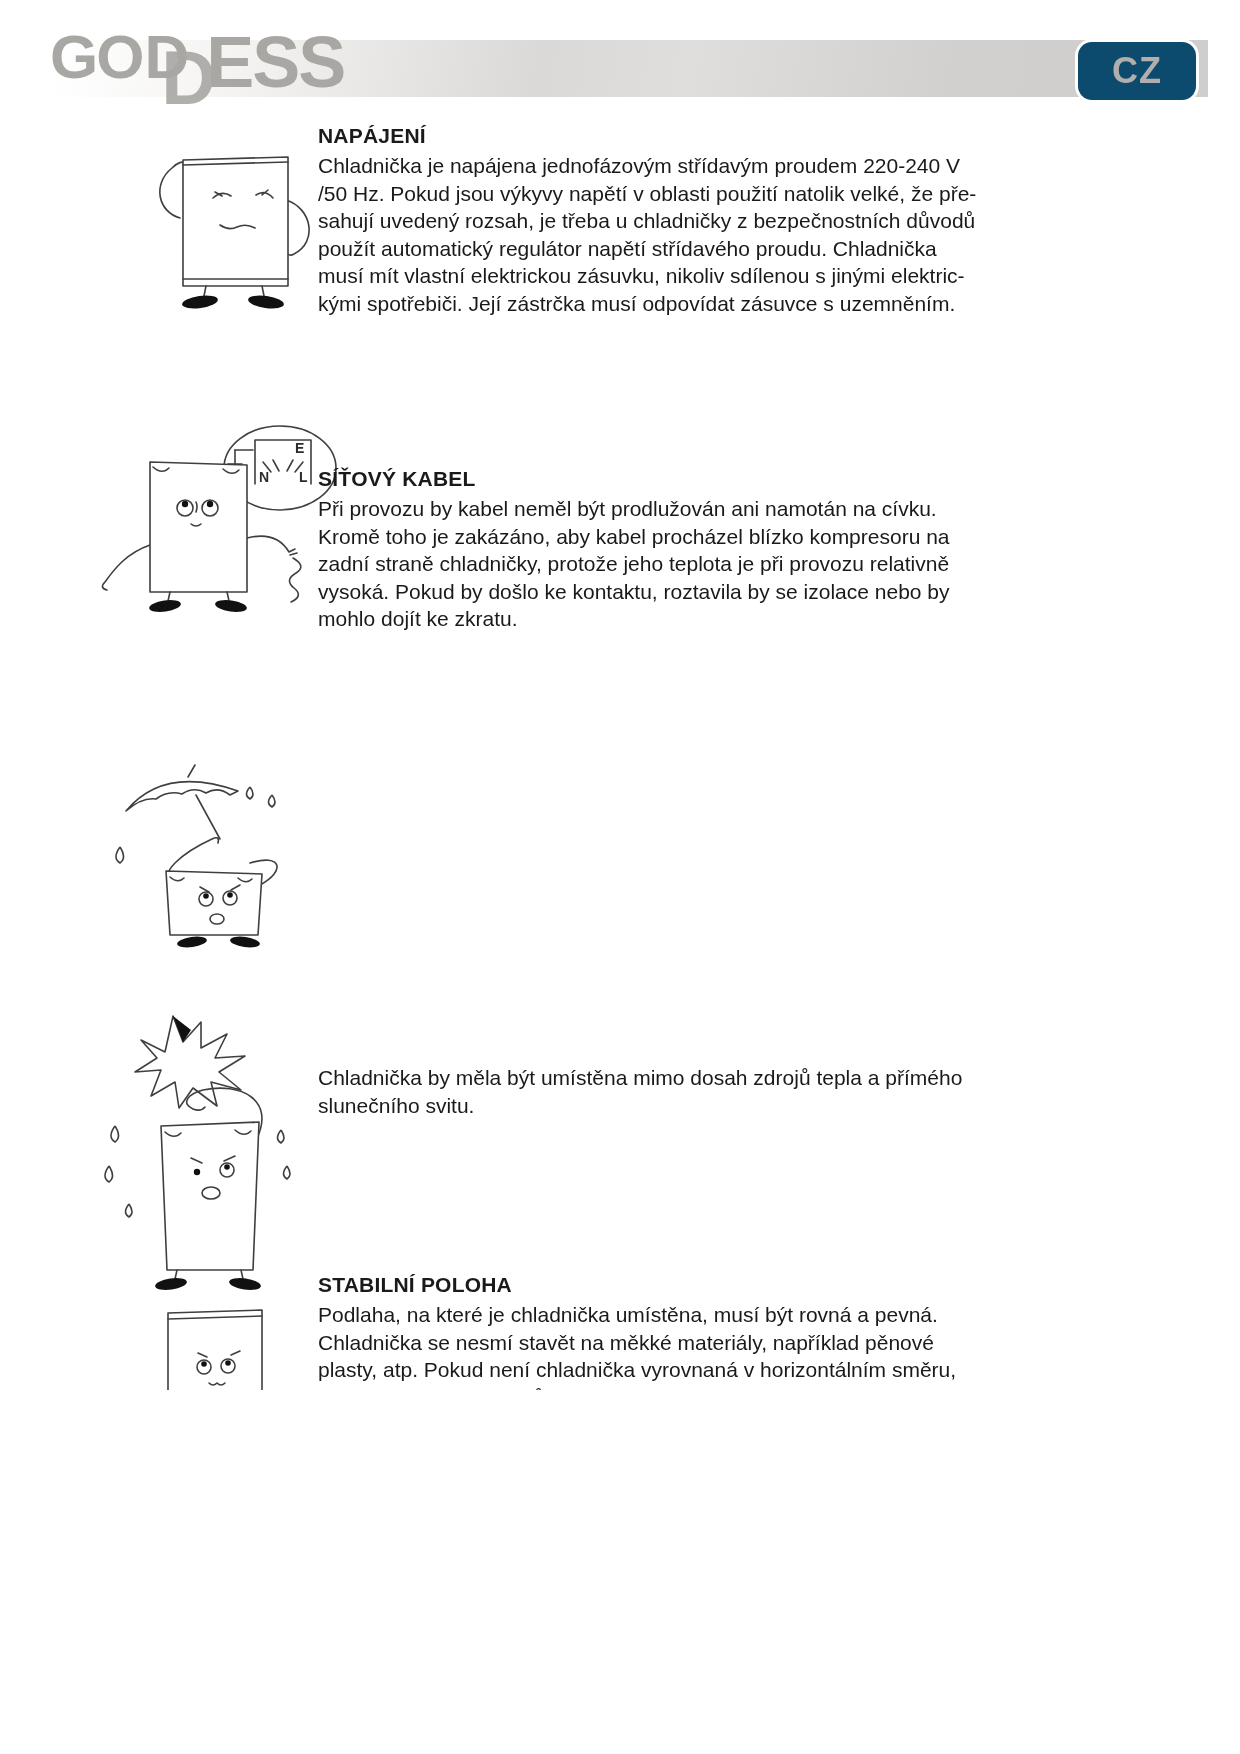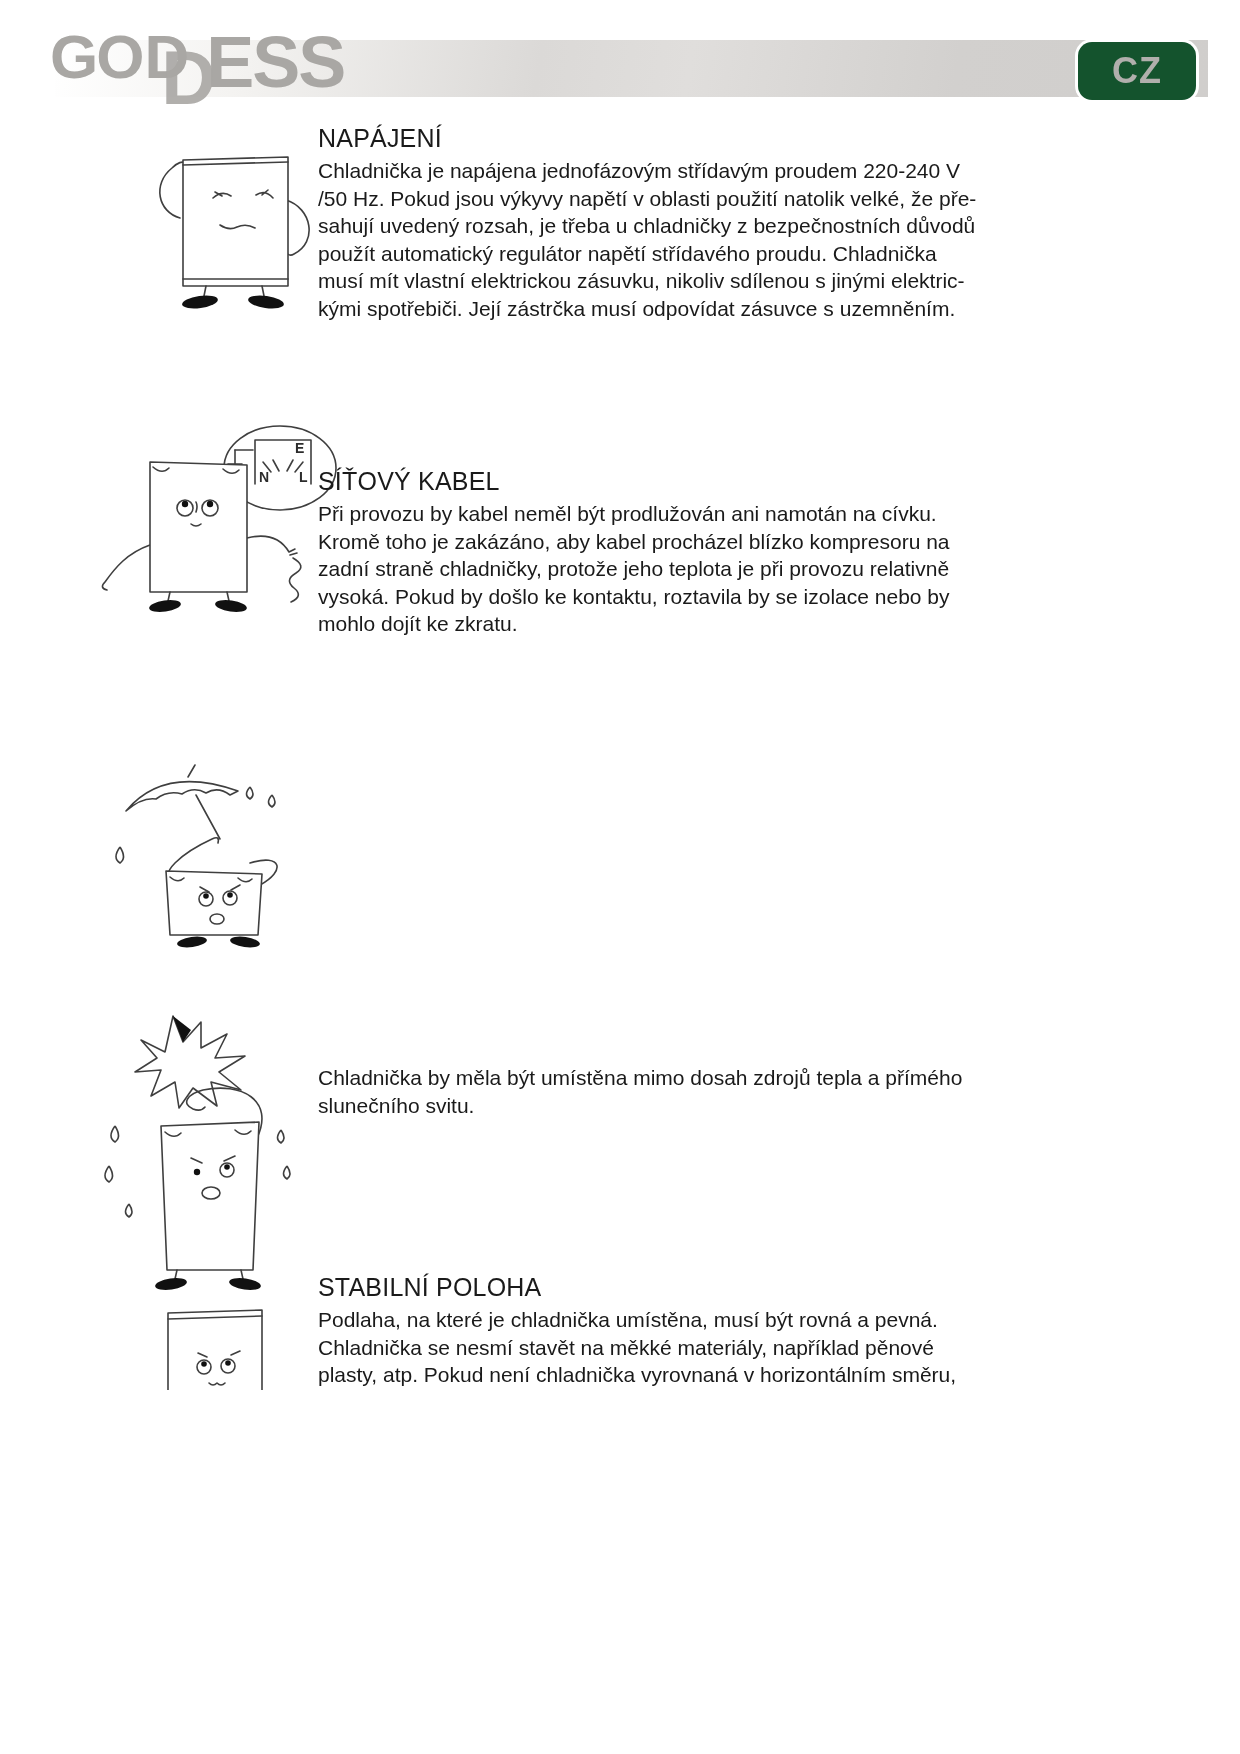--- a/index.html
+++ b/index.html
@@ -23,32 +23,32 @@
     color:#a9a7a4;font-weight:bold;line-height:1;
     letter-spacing:-2px;user-select:none;
   }
   .brand .b-go{font-size:62px;}
   .brand .b-d1{font-size:62px;margin-left:2px;}
   .brand .b-d2{font-size:76px;margin-left:-26px;margin-top:14px;opacity:.9;}
   .brand .b-ess{font-size:72px;margin-left:-8px;}
   .lang-badge{
     position:absolute;left:1078px;top:42px;
     width:118px;height:58px;
-    background:#14532d;border-radius:14px;
+    background:#0c4a6e;border-radius:14px;
     box-shadow:0 0 0 3px #ffffff;
     display:flex;align-items:center;justify-content:center;
     font-size:36px;font-weight:bold;color:#b1afac;letter-spacing:1px;
   }
   
   .illu{position:absolute;}
   .illu svg{display:block;}
   .txt{position:absolute;left:318px;width:718px;}
   .txt h2{
     margin:0 0 4px 0;
-    font-size:25px;font-weight:normal;color:#1a1a1a;letter-spacing:.2px;
+    font-size:21px;font-weight:bold;color:#1a1a1a;letter-spacing:.2px;
   }
   .txt p{
     margin:0;
     font-size:21px;line-height:27.5px;color:#1a1a1a;
     white-space:pre-line;
   }
   
   .footer-rule{
     position:absolute;left:55px;top:1652px;width:1130px;height:0;
     border-top:2px solid #e3e2e1;

